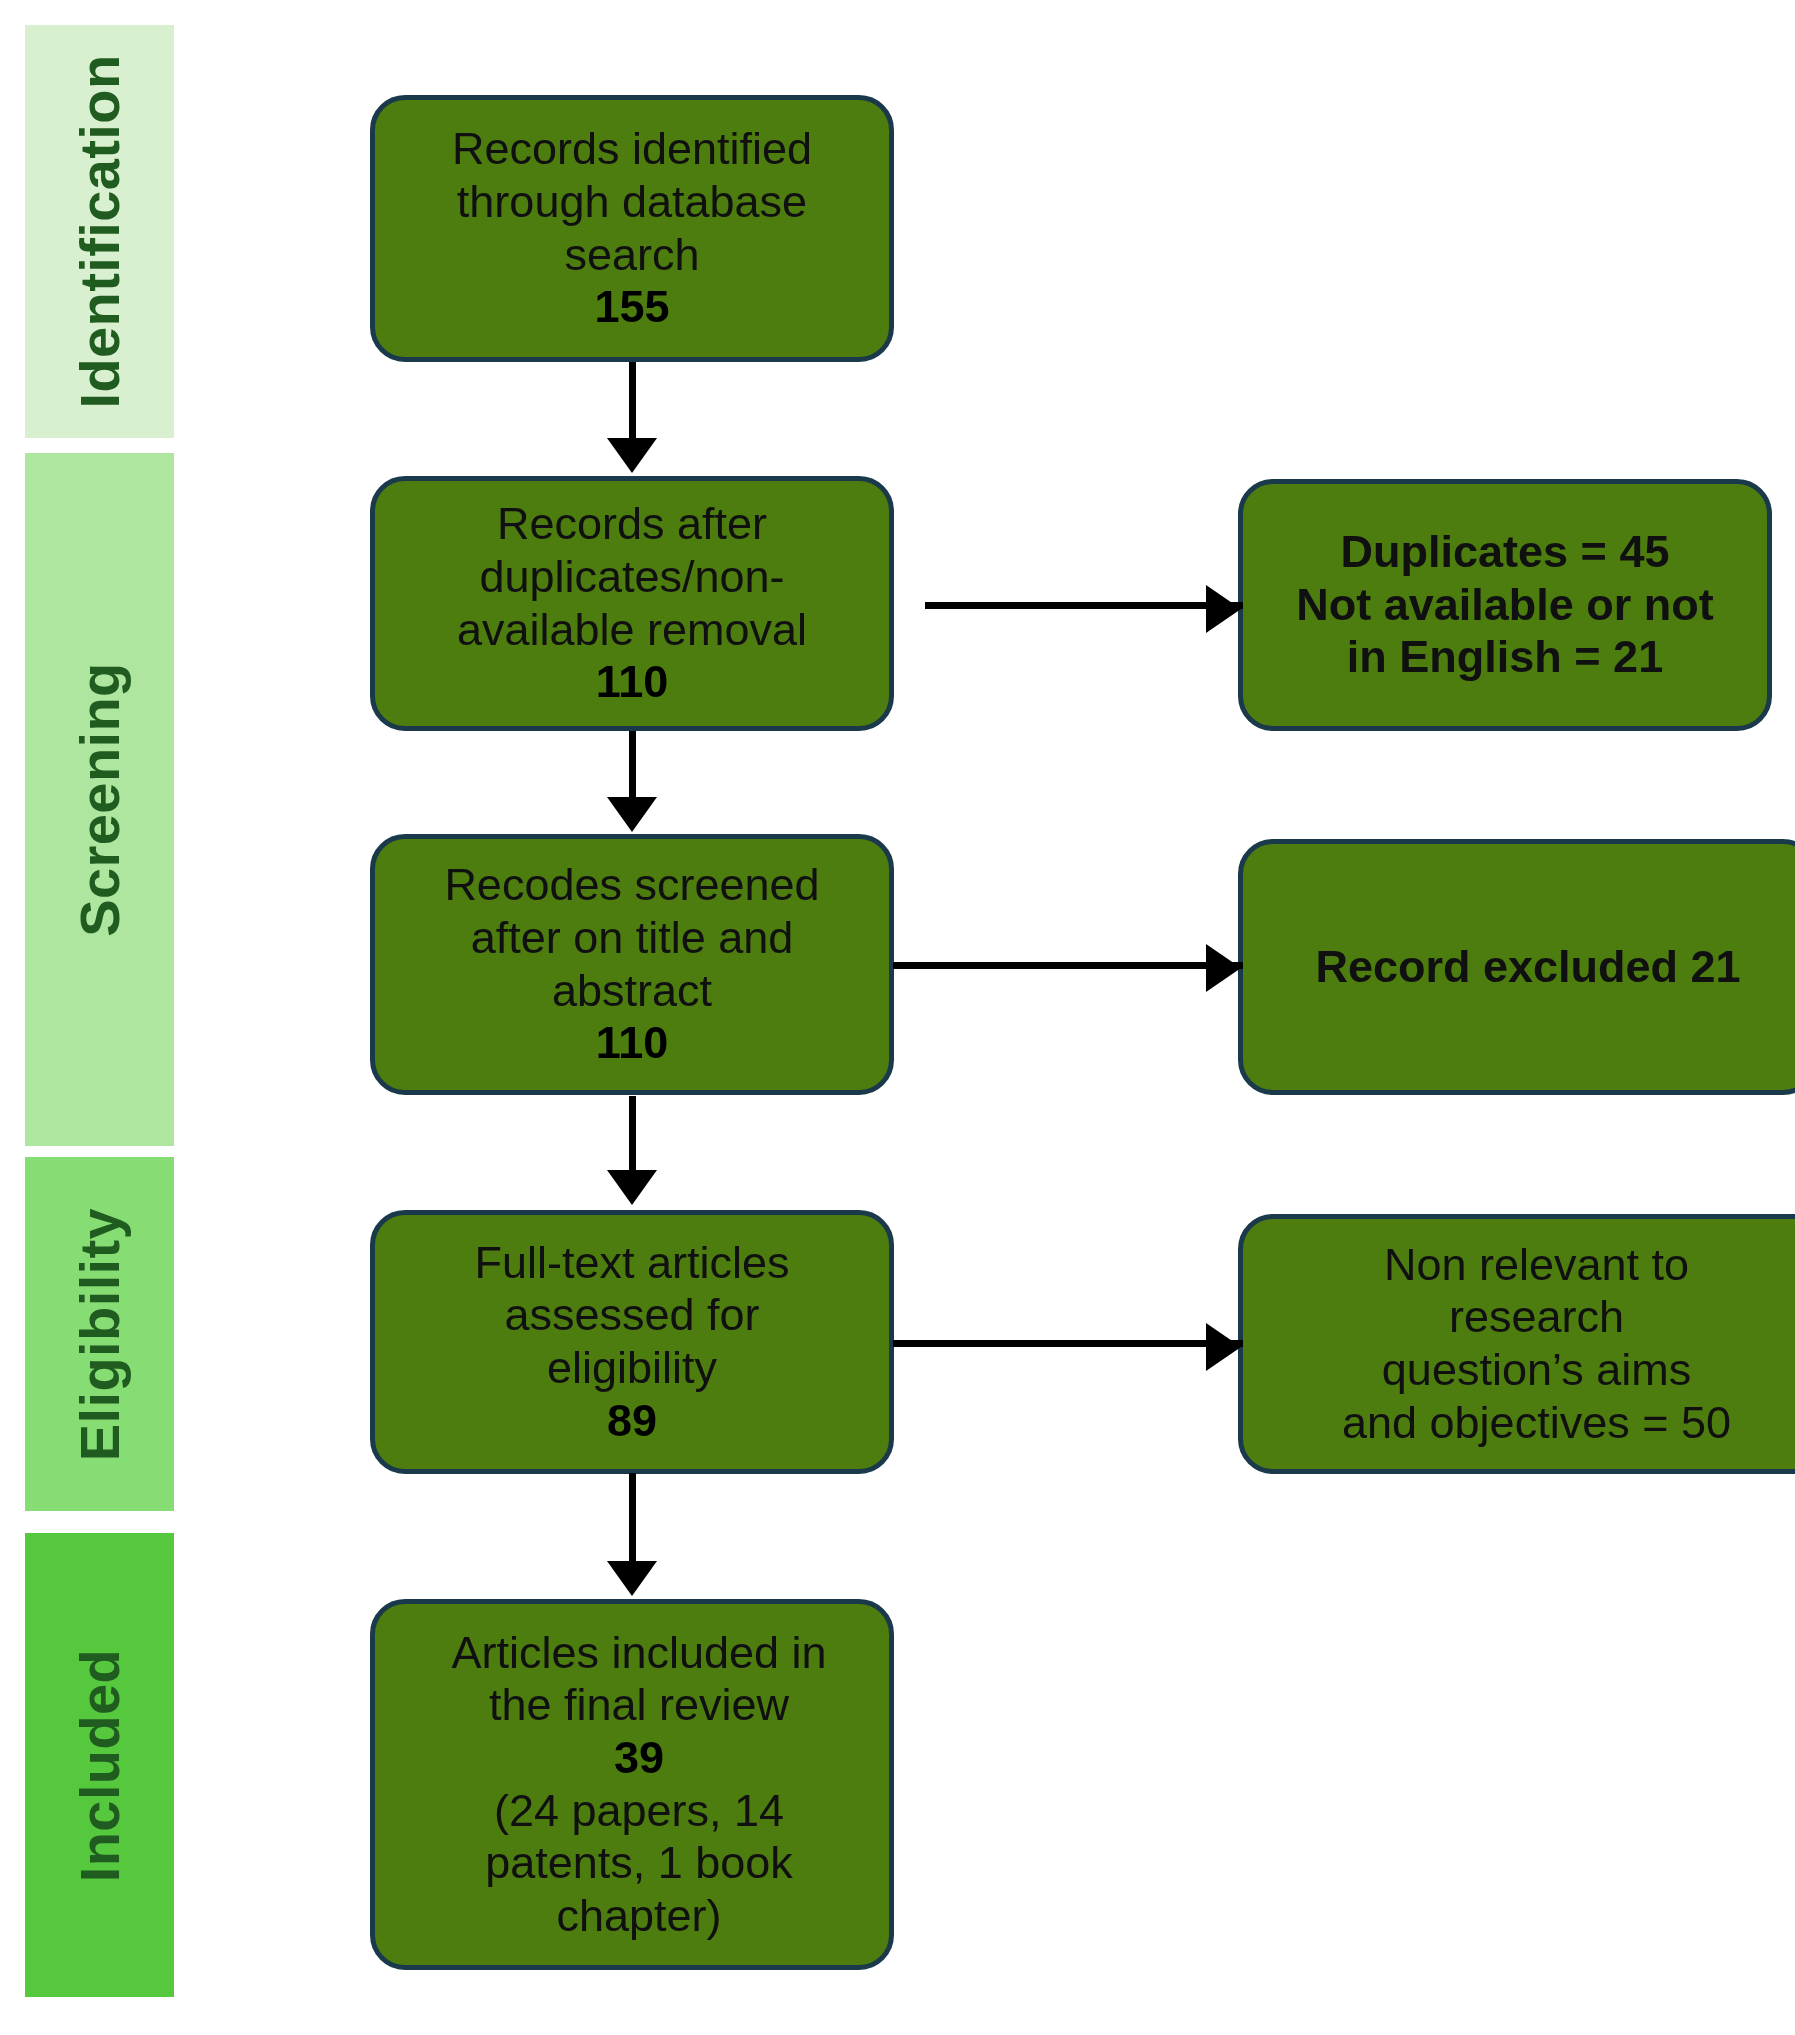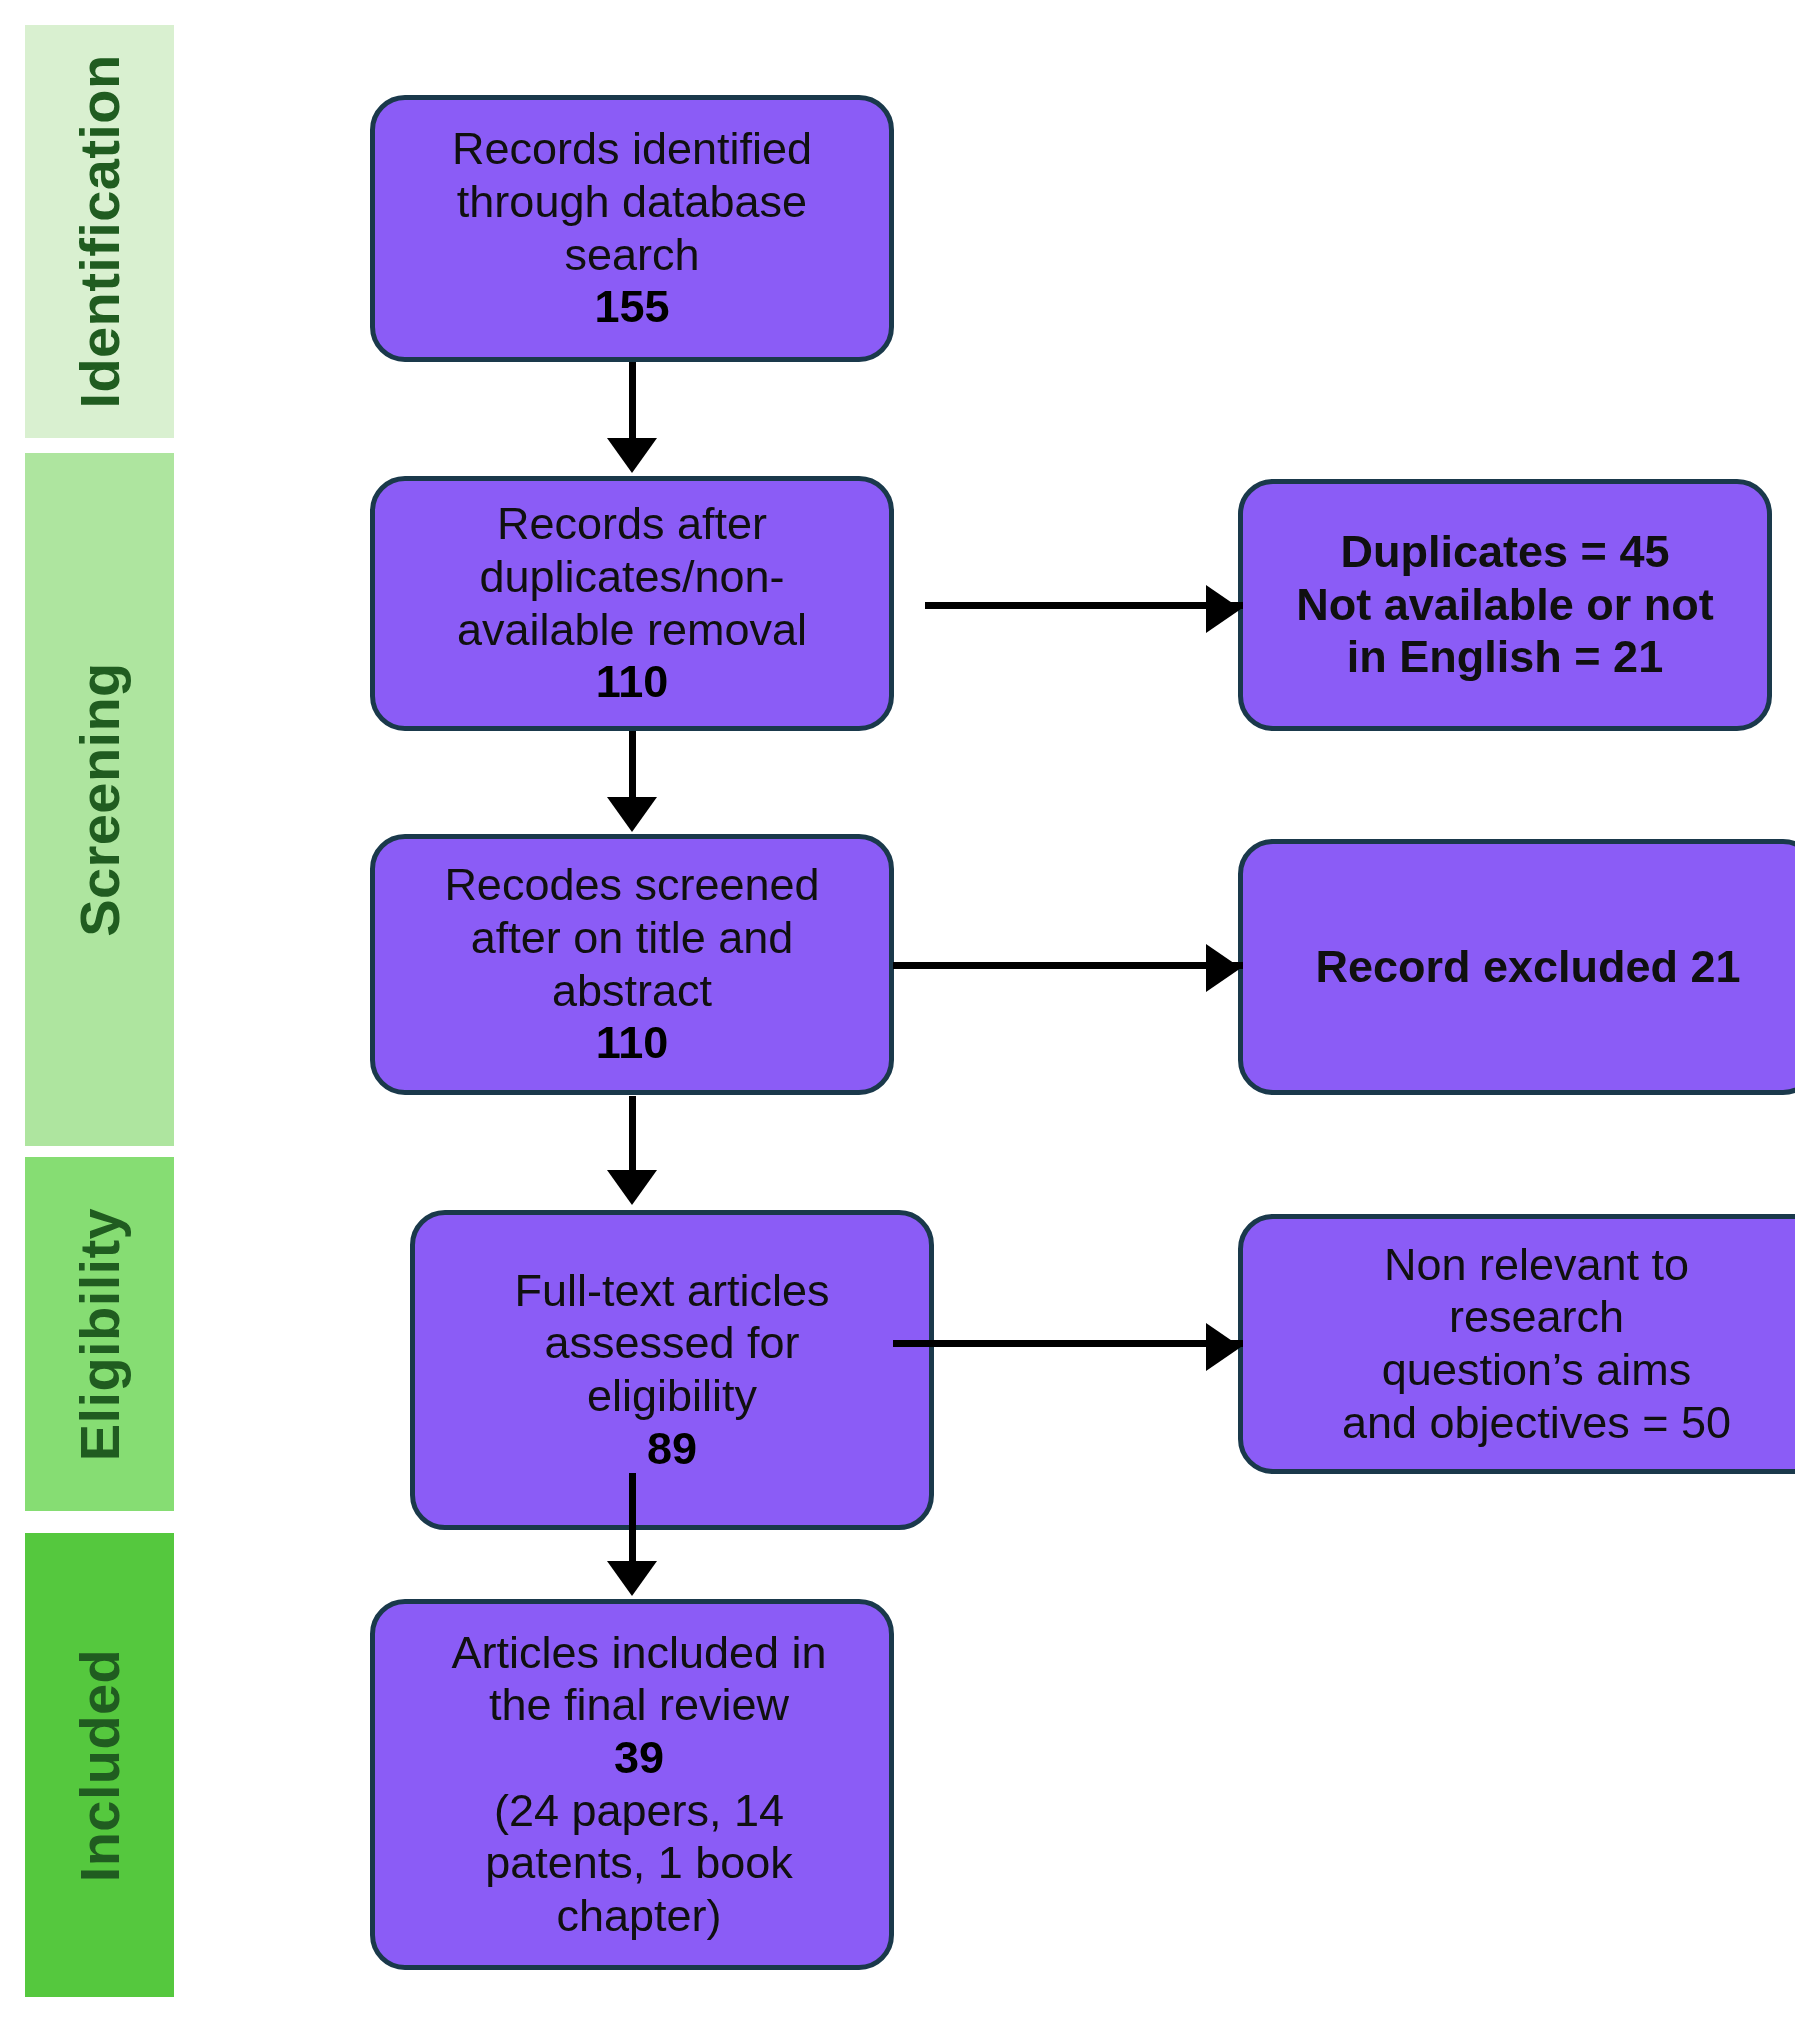--- a/index.html
+++ b/index.html
@@ -38,21 +38,21 @@
   #band-identification { top: 25px;   height: 413px; background: #d9f0d0; }
   #band-screening      { top: 453px;  height: 693px; background: #aee59f; }
   #band-eligibility    { top: 1157px; height: 354px; background: #86dd73; }
   #band-included       { top: 1533px; height: 464px; background: #55c83e; }
 
   
   .box {
     position: absolute;
     border: 5.3px solid #1a394b;
     border-radius: 35px;
-    background: #8b5cf6;
+    background: #4d7c0f;
     display: flex;
     flex-direction: column;
     align-items: center;
     justify-content: center;
     text-align: center;
     padding: 7.6px 18px;
   }
   .box .line {
     font-size: 45px;
     line-height: 1.17;
@@ -64,21 +64,21 @@
     line-height: 1.17;
     font-weight: bold;
     color: #000000;
   }
 
   #box-identified   { left: 370px;  top: 95px;  width: 524px; height: 267px; }
   #box-after-dupes  { left: 370px;  top: 476px;  width: 524px; height: 255px; }
   #box-duplicates   { left: 1238px; top: 479px;  width: 534px; height: 252px; font-weight: bold; }
   #box-screened     { left: 370px;  top: 834px; width: 524px; height: 261px; }
   #box-excluded     { left: 1238px; top: 839px; width: 580px; height: 256px; font-weight: bold; }
-  #box-fulltext     { left: 370px;  top: 1210px; width: 524px; height: 320px; margin-left: 40px; }
+  #box-fulltext     { left: 370px;  top: 1210px; width: 524px; height: 264px; }
   #box-nonrelevant  { left: 1238px; top: 1214px; width: 597px; height: 260px; }
   #box-included     { left: 370px;  top: 1599px; width: 524px; height: 371px; padding-left: 32px; }
 
   
   .v-line {
     position: absolute;
     left: 629px;
     width: 6.8px;
     background: #000000;
   }

